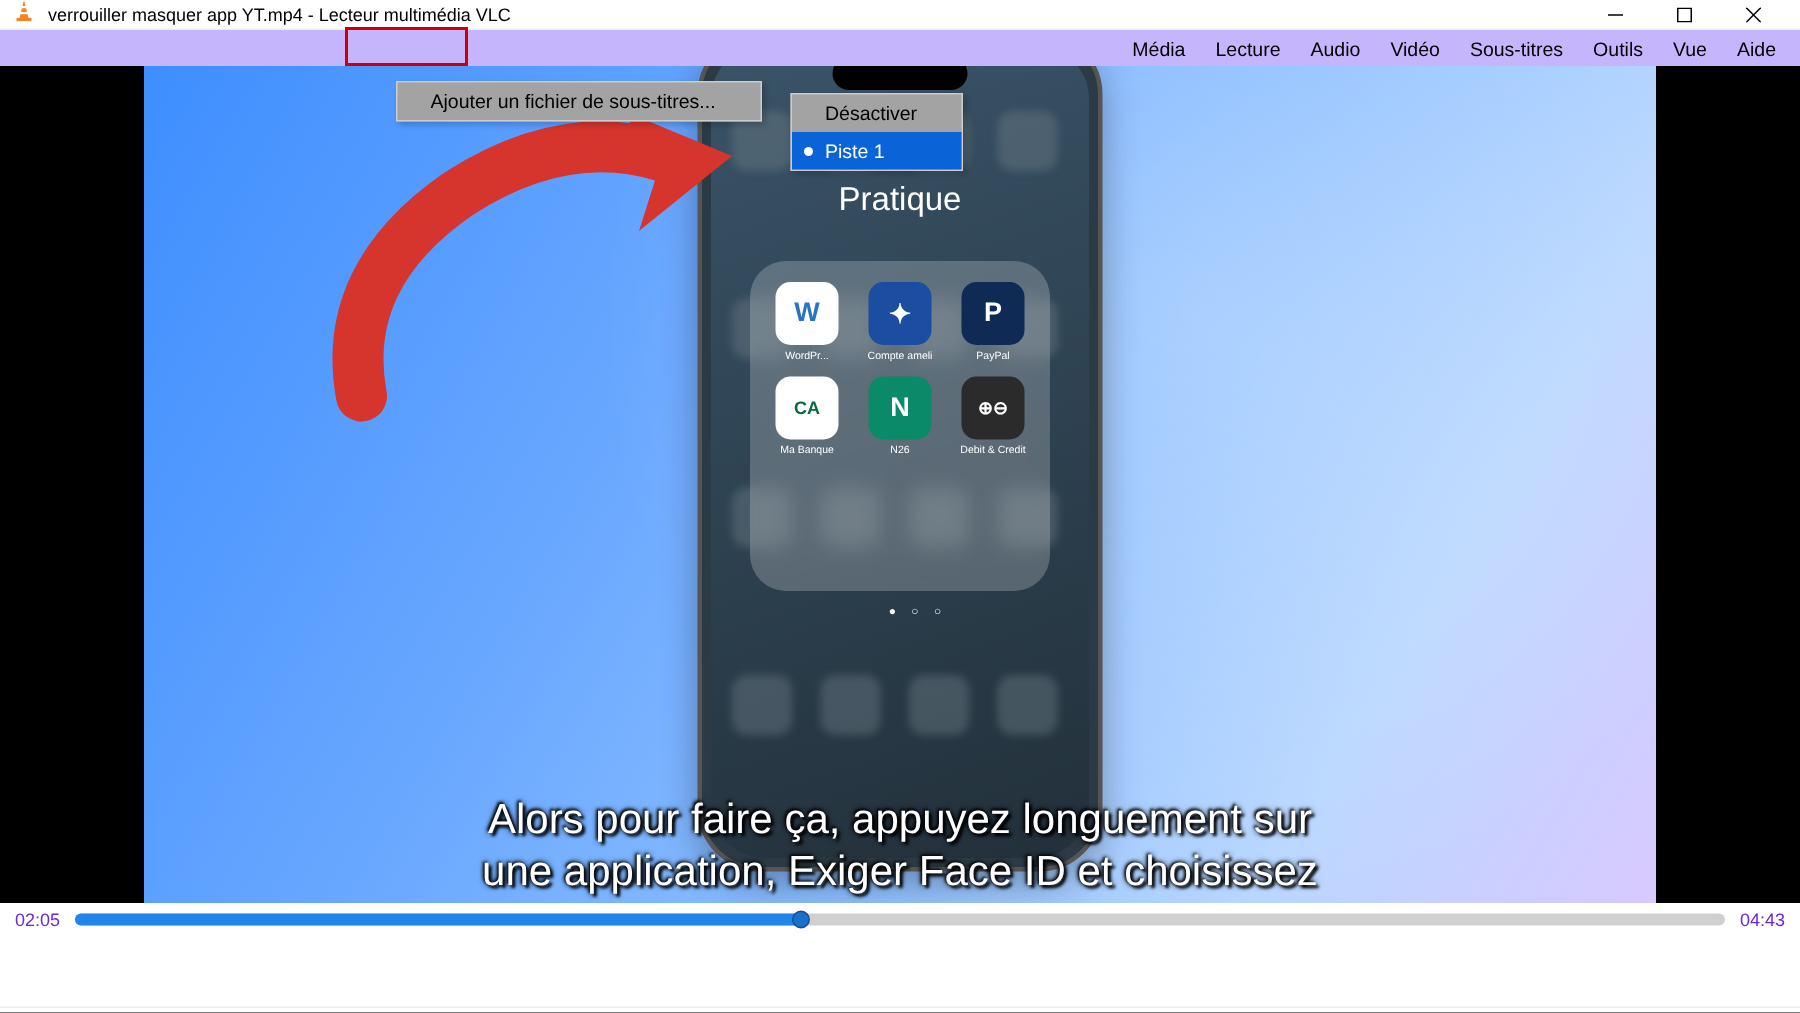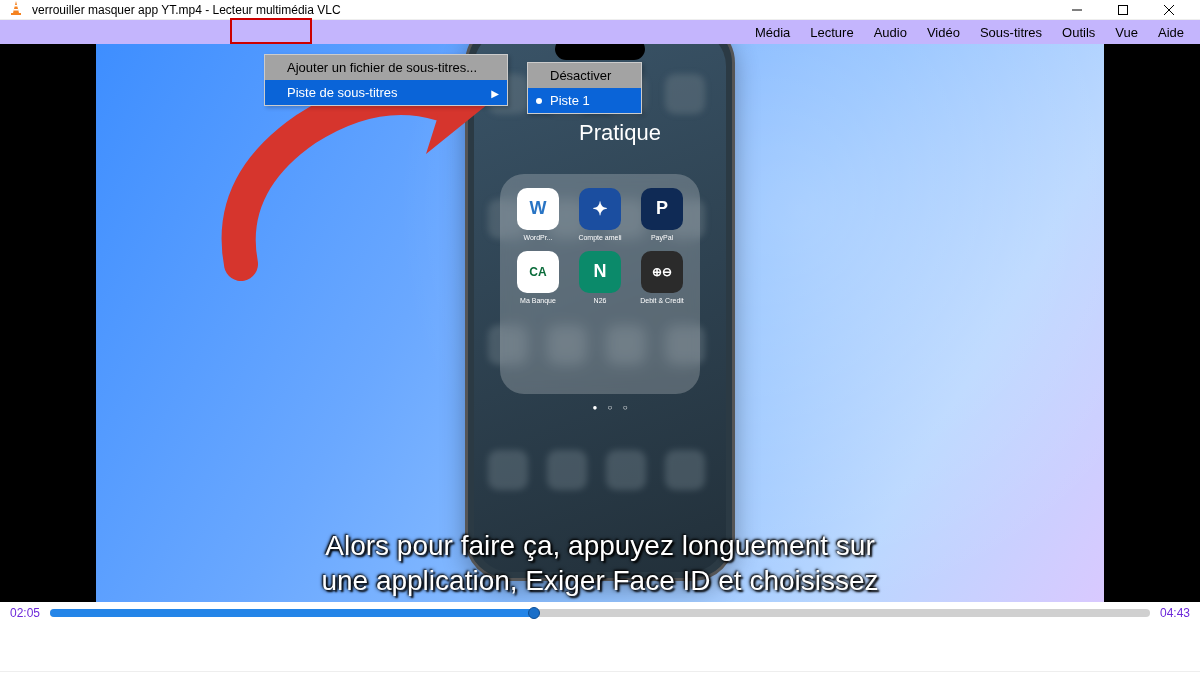--- a/index.html
+++ b/index.html
@@ -24,21 +24,21 @@
 
 .video-area { position: relative; width: 100%; height: 558px; background: #000; display: flex; justify-content: center; }
 .video-frame { position: relative; width: 1008px; height: 558px; background: linear-gradient(120deg, #3e8eff 0%, #6aa8ff 35%, #8ec0ff 60%, #b9d7ff 80%, #d9c9ff 100%); overflow: hidden; }
 .video-frame::before { content:""; position:absolute; inset:0; background: radial-gradient(circle at 70% 30%, rgba(255,255,255,.25), transparent 50%); }
 
 .phone { position: absolute; left: 50%; top: 46%; transform: translate(-50%,-50%); width: 270px; height: 560px; border-radius: 42px; background: #2b3a44; border: 3px solid #555; box-shadow: 0 8px 24px rgba(0,0,0,.3); overflow: hidden; }
 .notch { position:absolute; top:14px; left:50%; transform:translateX(-50%); width:90px; height:22px; background:#000; border-radius:12px; }
 .phone-bg { position:absolute; inset:6px; border-radius:36px; background: linear-gradient(160deg,#3a5468,#22303a); }
 .bg-icons { position:absolute; inset:20px; filter: blur(3px); opacity:.45; display:grid; grid-template-columns:repeat(4,1fr); gap:18px 12px; padding-top:30px;}
 .bg-icons div { width:40px; height:40px; border-radius:10px; background:#6b7b85; }
-.folder-title { position:absolute; top:96px; width:100%; text-align:center; color:#fff; font-size:22px; font-weight:400;margin-left:20px; }
+.folder-title { position:absolute; top:96px; width:100%; text-align:center; color:#fff; font-size:22px; font-weight:400; }
 .folder { position:absolute; top:150px; left:50%; transform:translateX(-50%); width:200px; height:220px; background:rgba(255,255,255,.22); border-radius:24px; backdrop-filter: blur(6px); padding:14px 12px; }
 .app-grid { display:grid; grid-template-columns:repeat(3,1fr); gap:10px 10px; }
 .app { display:flex; flex-direction:column; align-items:center; }
 .app-ico { width:42px; height:42px; border-radius:10px; display:flex; align-items:center; justify-content:center; font-size:18px; font-weight:700; color:#fff; }
 .app-label { font-size:7px; color:#fff; margin-top:4px; text-align:center; }
 .dots { position:absolute; bottom:-18px; width:100%; text-align:center; color:#fff; font-size:8px; letter-spacing:4px; }
 
 .arrow { position:absolute; left: 120px; top: 30px; width: 290px; height: 220px; z-index: 40; }
 
 .subtitle { position:absolute; bottom: 4px; width:100%; text-align:center; color:#fff; font-size:28px; font-weight:400; line-height:1.25; text-shadow: 0 0 4px #000, 2px 2px 2px #000, -1px -1px 2px #000; z-index: 5; padding: 0 40px; }
@@ -103,21 +103,20 @@
     <div class="menu-item">Audio</div>
     <div class="menu-item">Vidéo</div>
     <div class="menu-item">Sous-titres</div>
     <div class="menu-item">Outils</div>
     <div class="menu-item">Vue</div>
     <div class="menu-item">Aide</div>
   </div>
 
 <div class="dropdown" id="dd1" style="left: 232px; top: 54px;">
     <div class="dropdown-item"><span>Ajouter un fichier de sous-titres...</span></div>
-    <div class="dropdown-item hl"><span>Piste de sous-titres</span><span class="chev">▶</span></div>
   </div>
 
 <div class="dropdown" id="dd2" style="left: 495px; top: 62px;">
     <div class="dropdown-item"><span>Désactiver</span></div>
     <div class="dropdown-item hl"><span class="dot"></span><span>Piste 1</span></div>
   </div>
 
 <div class="video-area">
   <div class="video-frame">
 

